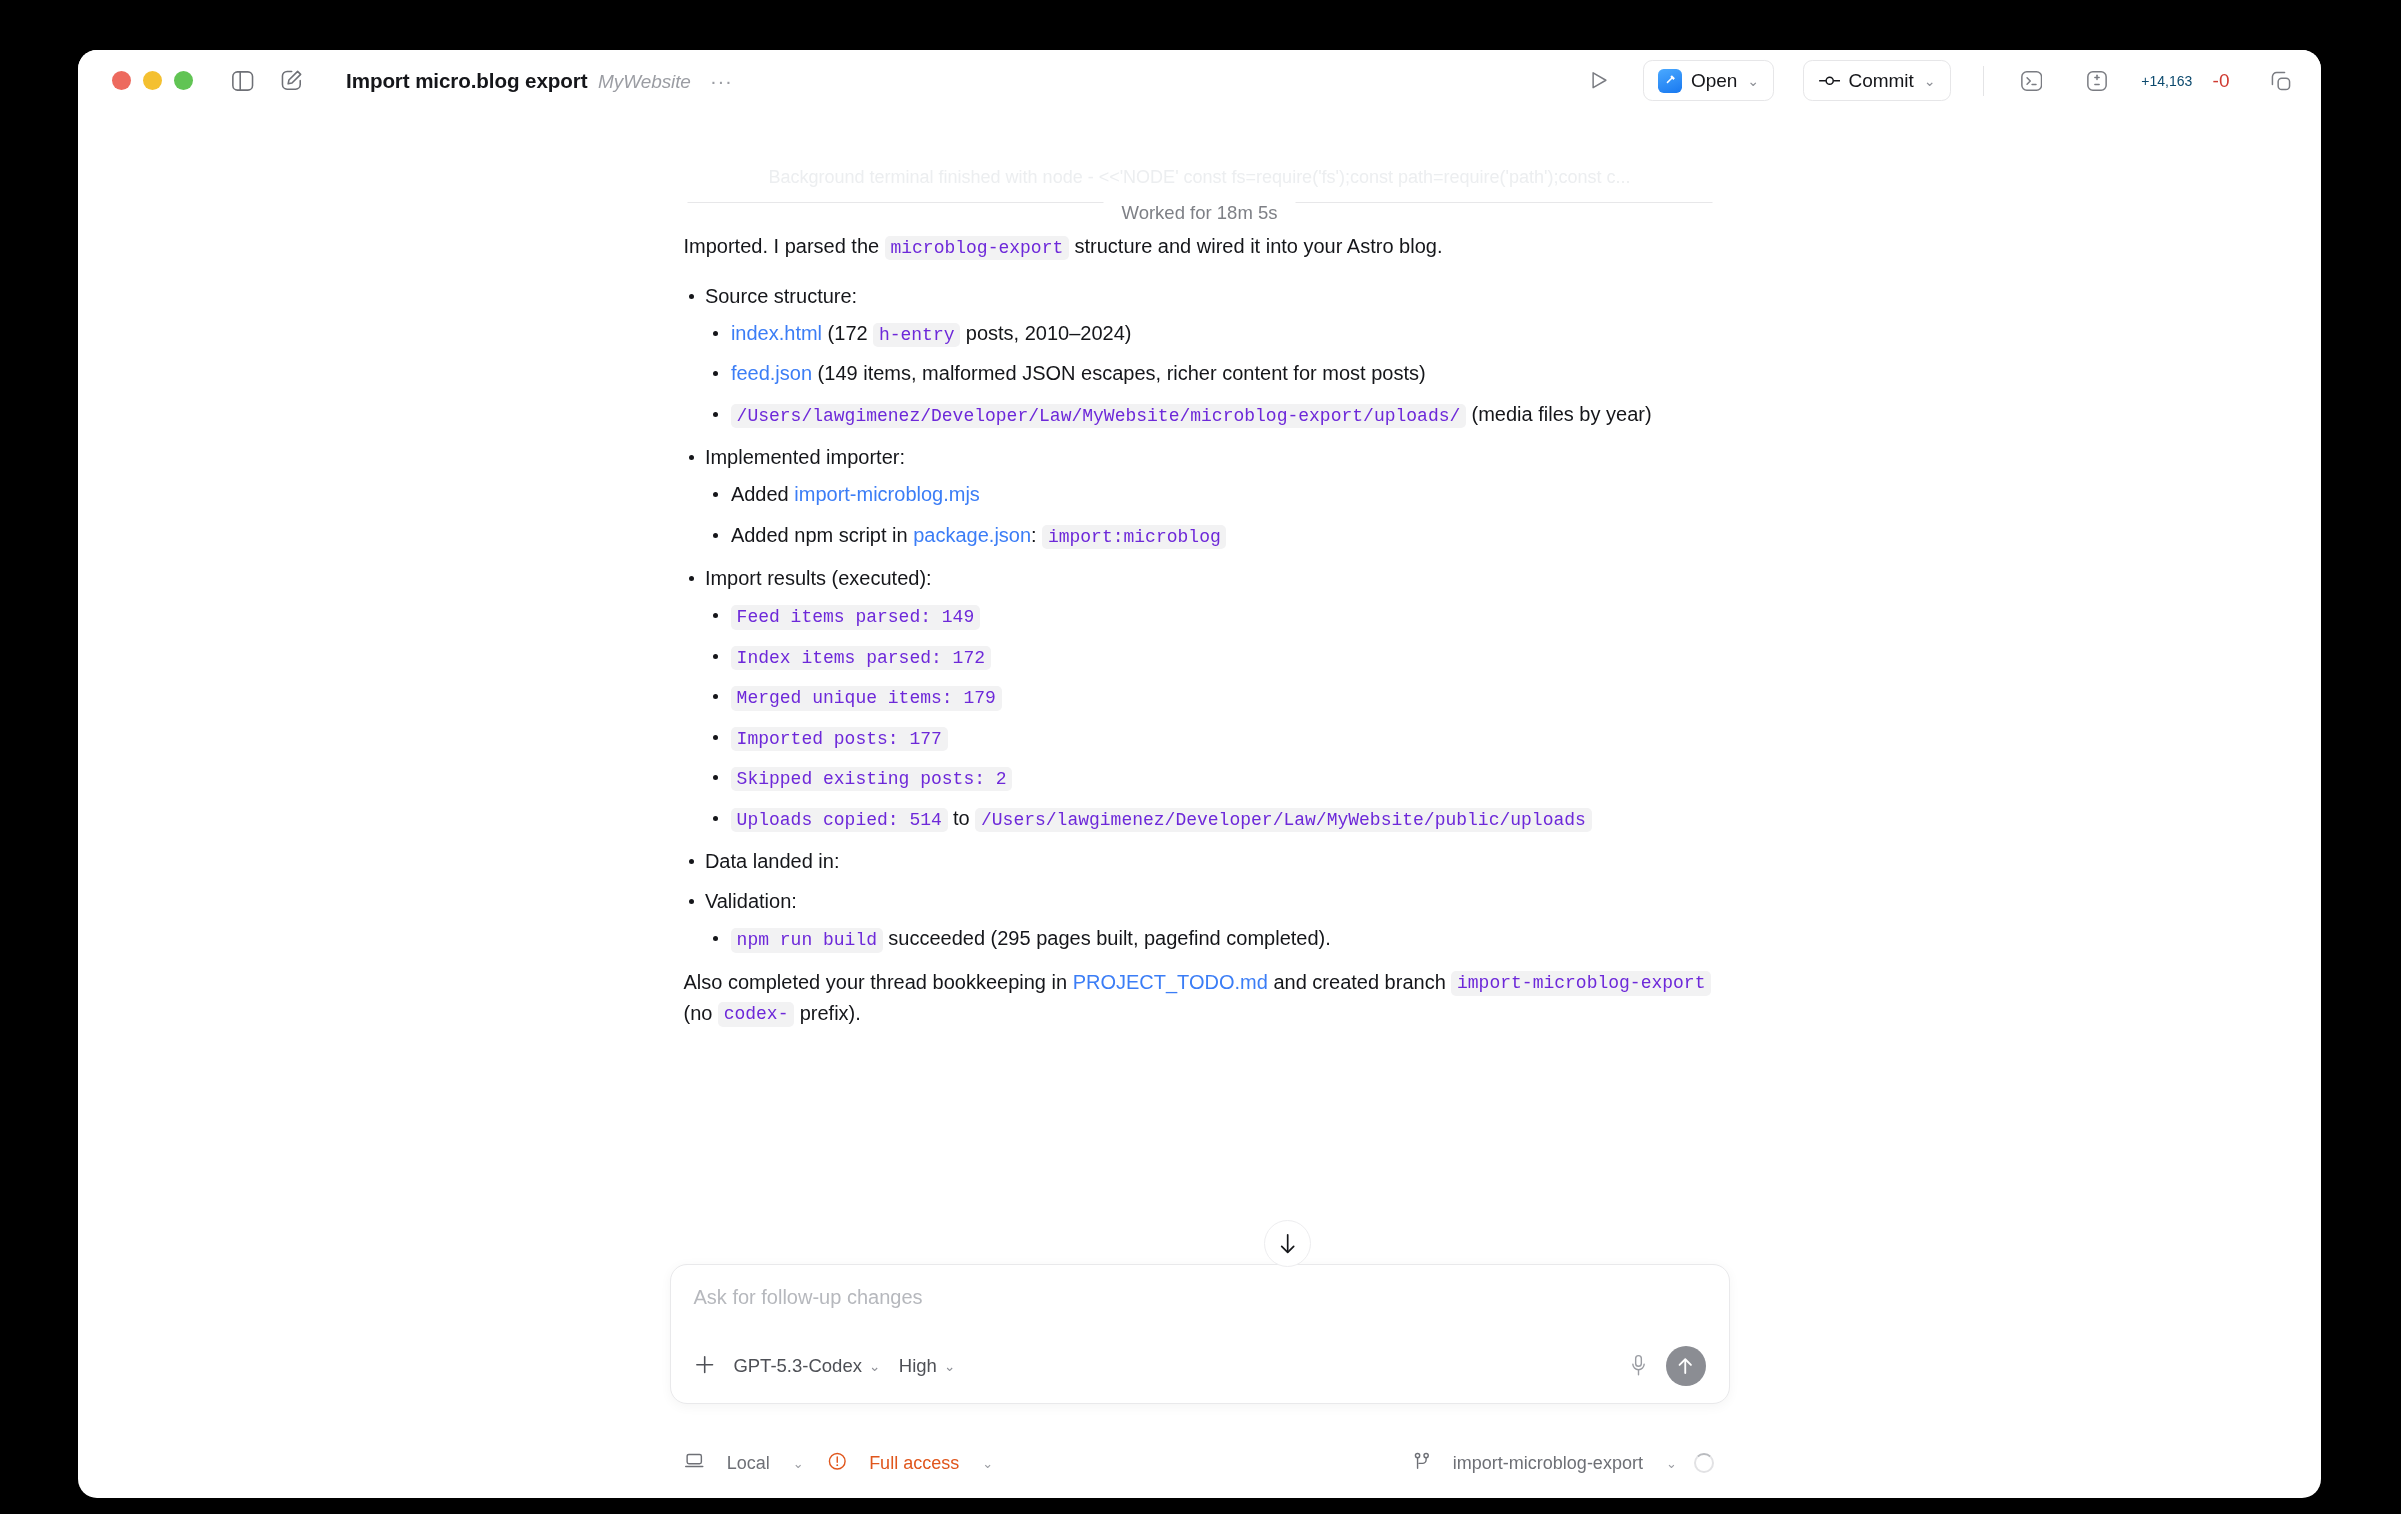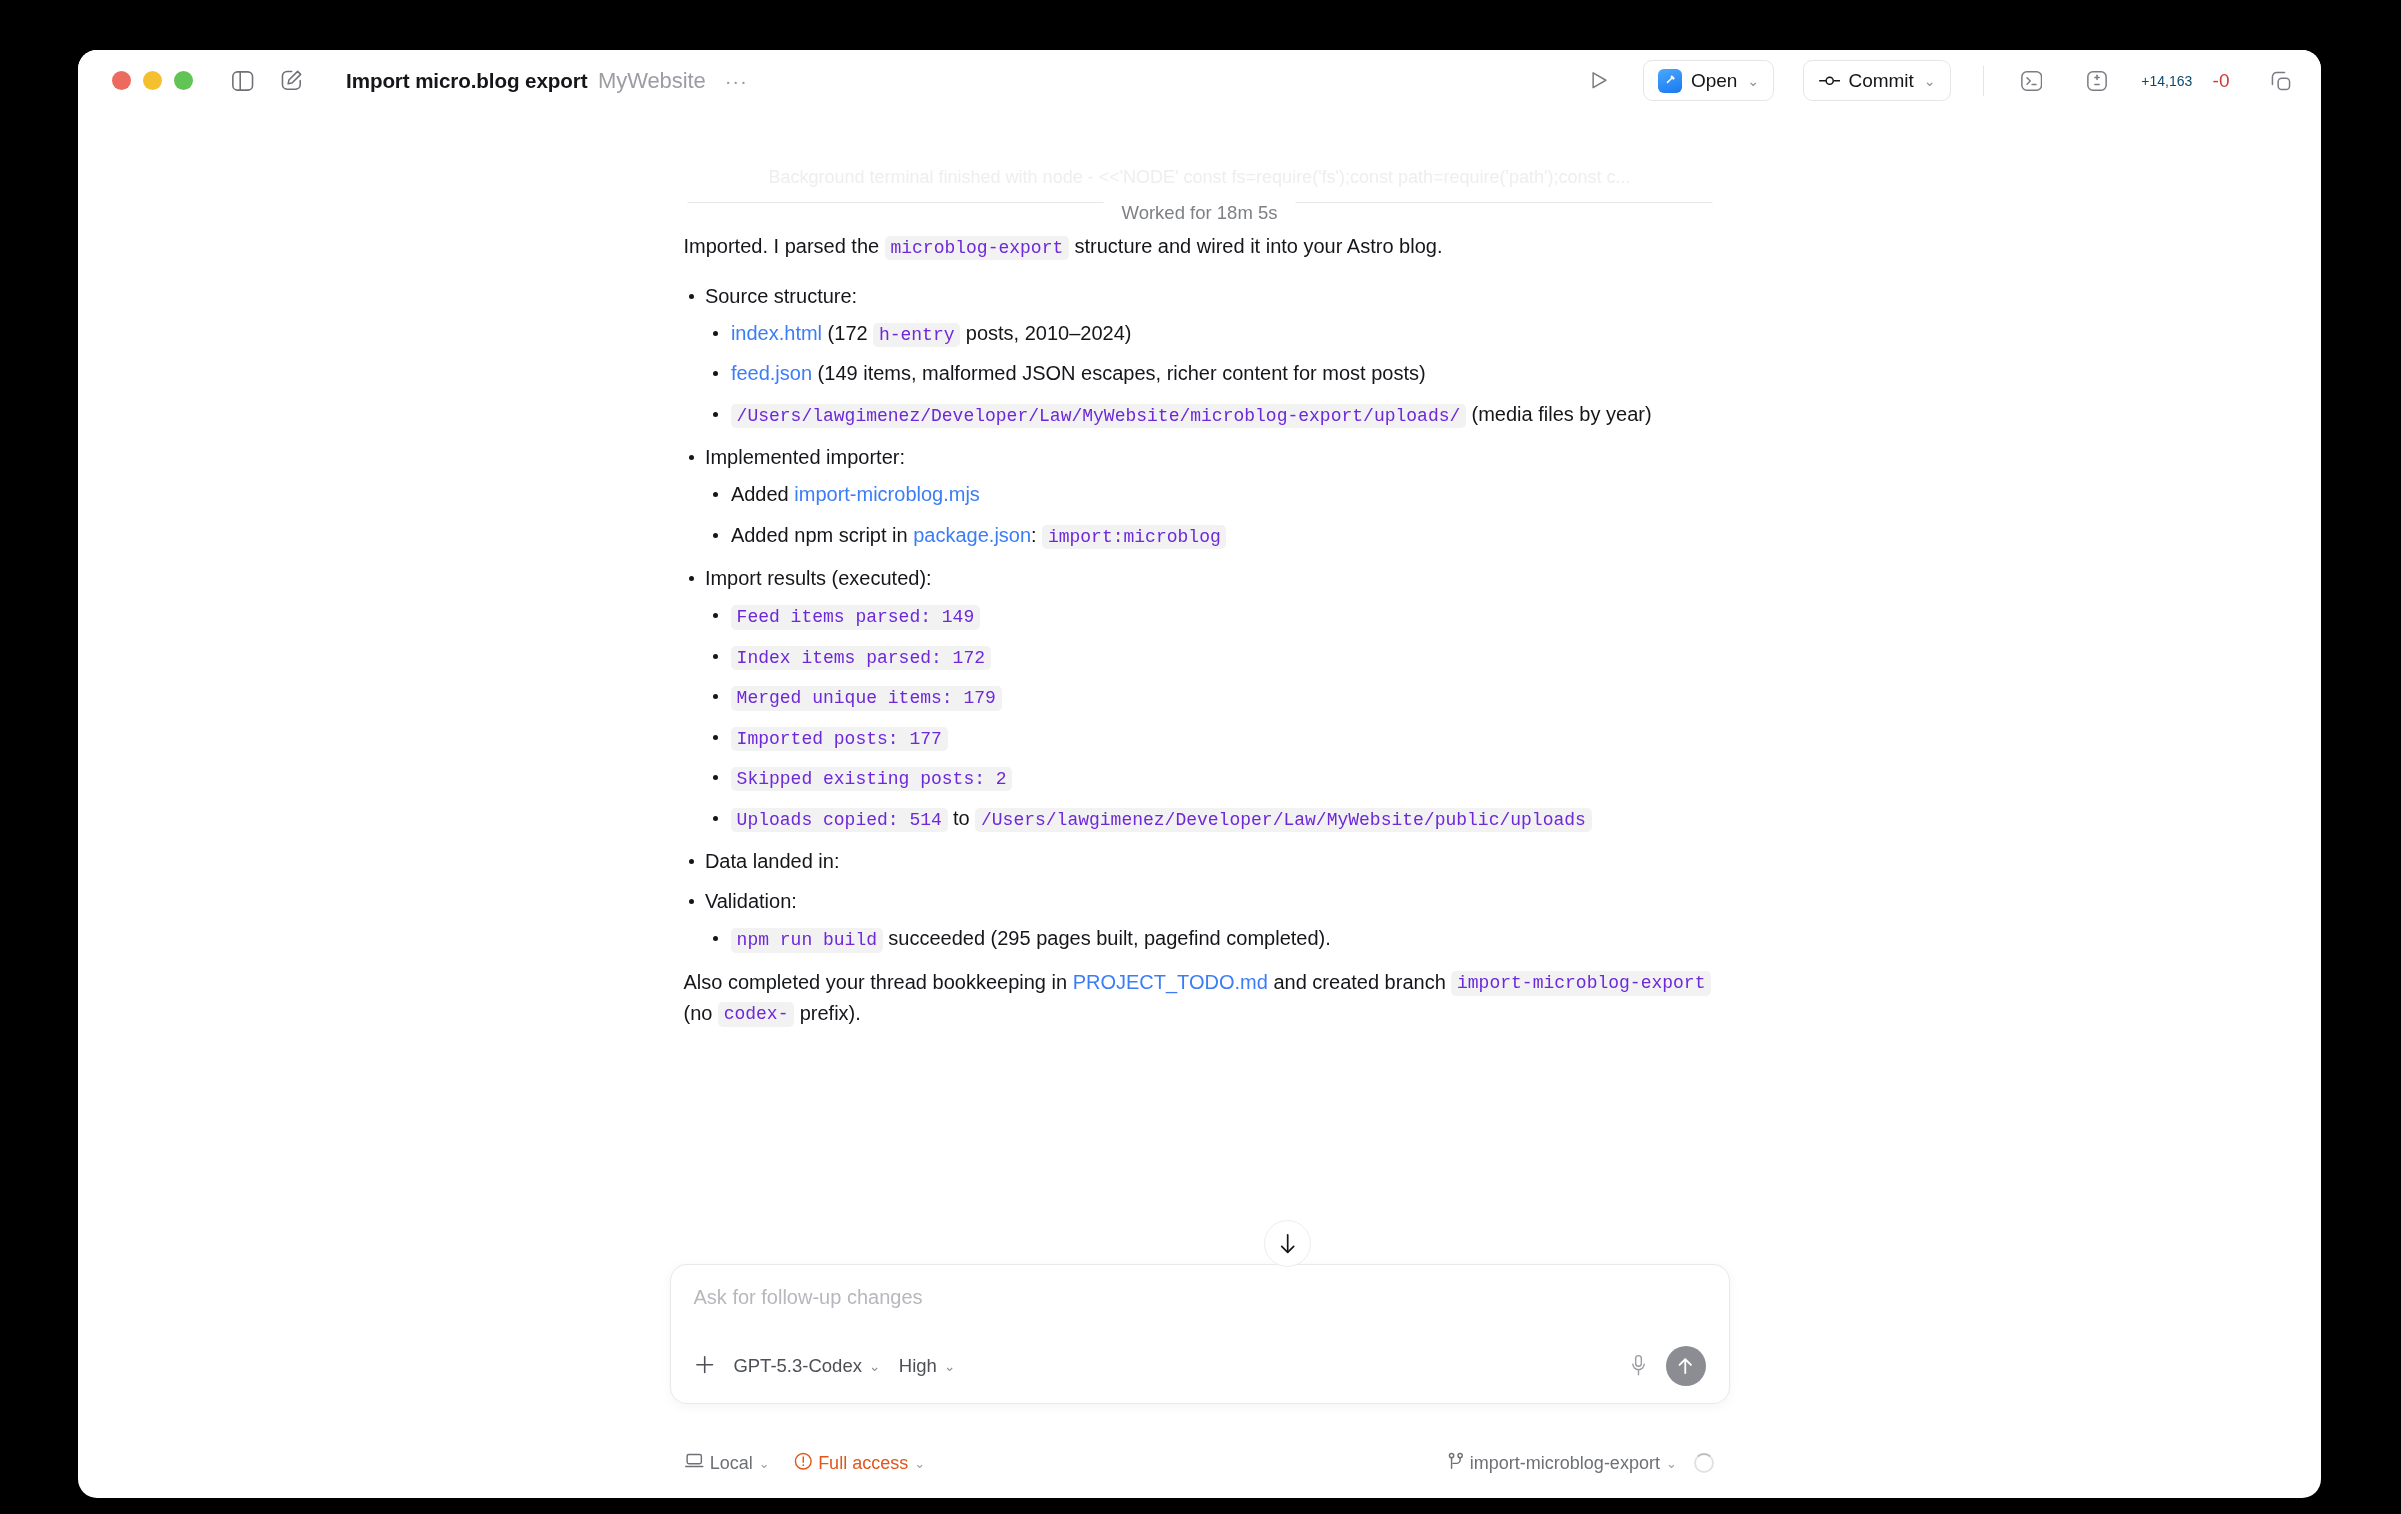--- a/index.html
+++ b/index.html
@@ -35,21 +35,21 @@
 
   .tb-icon {
     width: 33px; height: 33px;
     display: flex; align-items: center; justify-content: center;
     border-radius: 5.7px;
   }
   .tb-icon svg { display: block; }
 
   #title-group { display: flex; align-items: baseline; gap: 10.7px; margin-left: 38px; }
   #doc-title { font-size: 20.6px; font-weight: 700; color: #15161a; letter-spacing: -0.1px; }
-  #project-name { font-size: 22px; font-weight: 400; color: #9b9da3; letter-spacing: -0.1px; }
+  #project-name { font-size: 19px; font-weight: 400; color: #9b9da3; letter-spacing: -0.1px; font-style: italic; }
   #more-dots { font-size: 20.6px; color: #9b9da3; margin-left: 8.5px; letter-spacing: 0.7px; line-height: 0.6; }
 
   #tb-right { margin-left: auto; display: flex; align-items: center; gap: 16px; }
   .pill {
     display: flex; align-items: center; gap: 8.5px;
     height: 41px; padding: 0 14.2px;
     border: 0.7px solid #e6e6e8;
     border-radius: 9.3px;
     background: #fff;
     font-size: 19px; color: #15161a;
@@ -185,21 +185,21 @@
   
   #statusbar {
     position: absolute;
     left: 50%; transform: translateX(-50%);
     bottom: 23px;
     width: 1060px;
     display: flex; align-items: center;
     padding: 0 15.7px;
   }
   .sb-item {
-    display: flex; align-items: center; gap: 6px;
+    display: flex; align-items: center; gap: 23px;
     font-size: 18px; color: #6e7076;
     margin-right: 24px;
     white-space: nowrap;
     text-align: right;
   }
   .sb-item.warn { color: #e0561c; }
   .sb-item .chev { color: #9a9ca2; font-size: 13px; }
   #sb-right { margin-left: auto; display: flex; align-items: center; gap: 17px; }
   .spinner {
     width: 20px; height: 20px;

